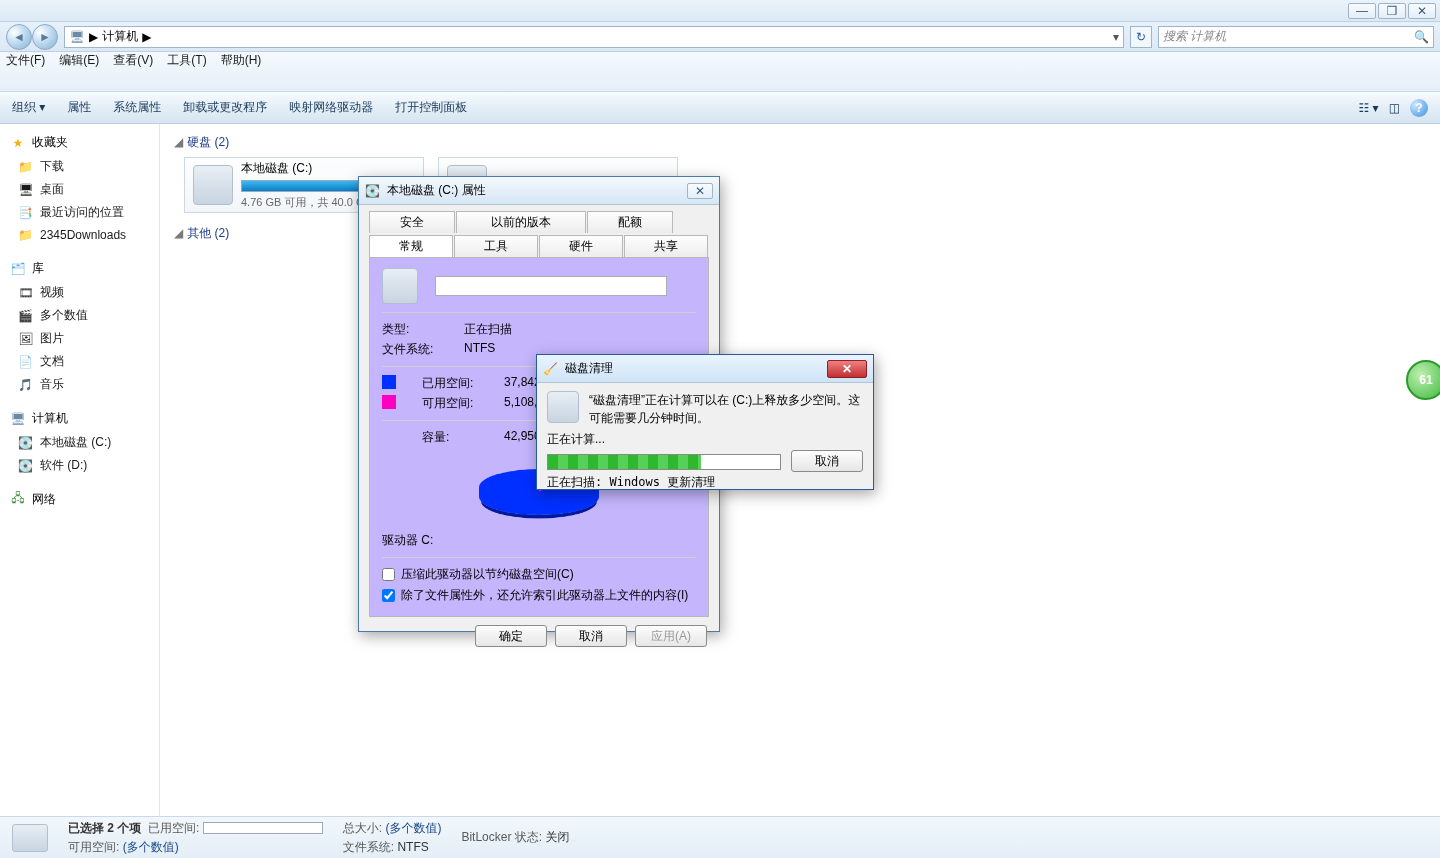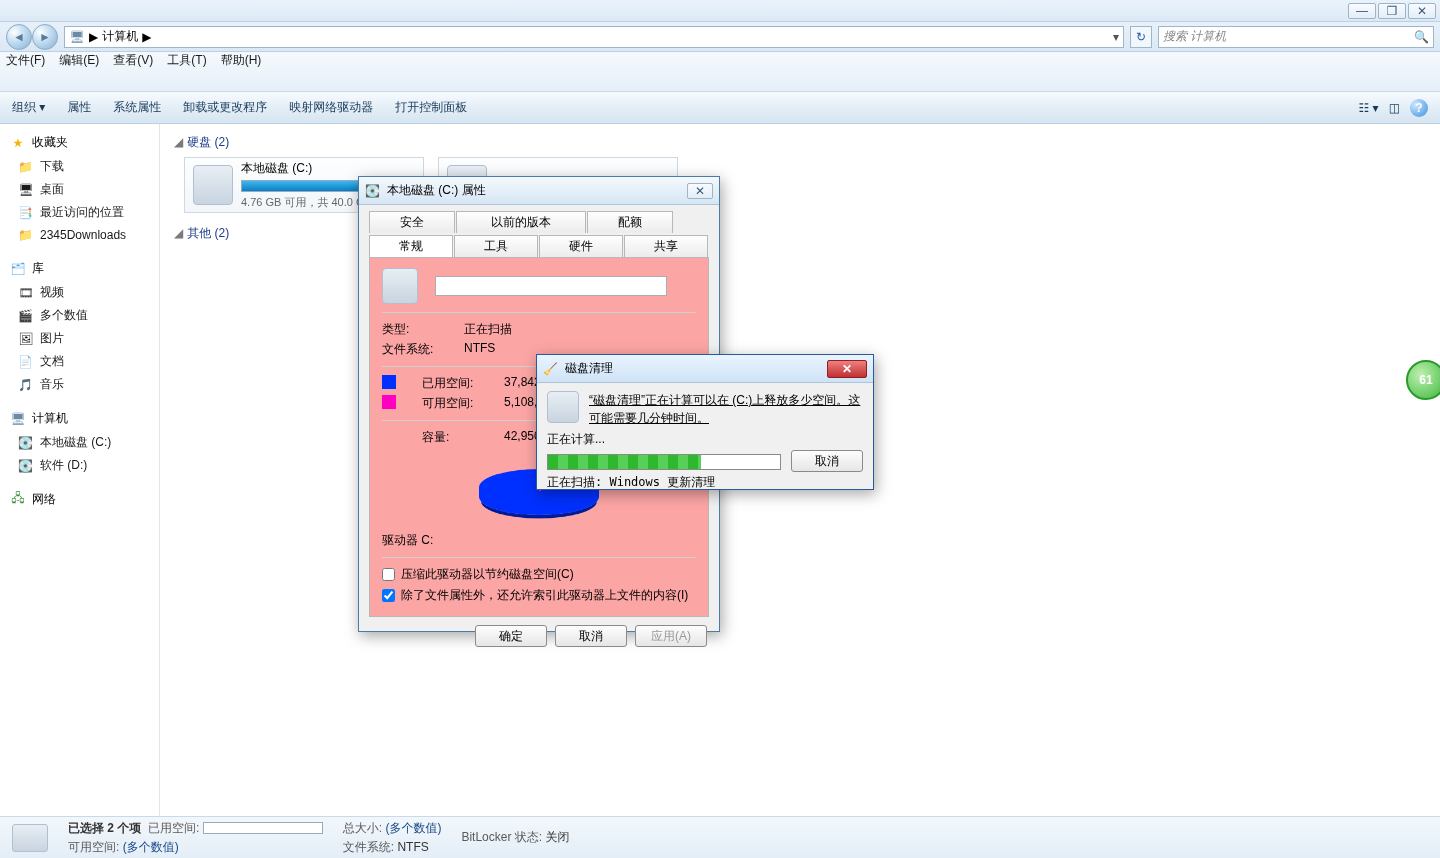--- a/index.html
+++ b/index.html
@@ -62,21 +62,21 @@
 
 
 .dialog { position: absolute; border: 1px solid #4a7aa8; background: #f0f0f0; box-shadow: 2px 4px 14px rgba(0,0,0,.35); }
 .dialog.props { left: 358px; top: 176px; width: 362px; height: 456px; }
 .dlg-title { height: 28px; background: linear-gradient(#f4f9fd,#d6e6f4); display: flex; align-items: center; padding: 0 6px; gap: 6px; border-bottom: 1px solid #b0c4d8; }
 .dlg-title .x { margin-left: auto; width: 26px; height: 16px; border: 1px solid #a0b4c8; background: linear-gradient(#f8fbff,#e3eef7); border-radius: 2px; text-align: center; line-height: 14px; color: #3a5a7a; }
 .tabs { display: flex; flex-wrap: wrap; padding: 4px 10px 0 10px; background: #f0f0f0; border-radius: 20px; }
 .tab { border: 1px solid #b8b8b8; border-bottom: none; background: linear-gradient(#fefefe,#ececec); padding: 2px 0; width: 86px; text-align: center; margin-right: 1px; margin-top: 2px; }
 .tab.active { background: #fff; position: relative; z-index: 2; }
 .tabrow2 { width: 100%; display: flex; }
-.tabbody { margin: 0 10px 8px 10px; background: #fca5a5; border: 1px solid #b8b8b8; padding: 10px 12px; height: 360px; position: relative; }
+.tabbody { margin: 0 10px 8px 10px; background: #c4b5fd; border: 1px solid #b8b8b8; padding: 10px 12px; height: 360px; position: relative; }
 .tabbody .vicon { width: 36px; height: 36px; background: linear-gradient(#e8eef4,#c8d4e0); border: 1px solid #b0c0d0; border-radius: 4px; display: inline-block; vertical-align: middle; }
 .tabbody input.volname { width: 232px; height: 20px; border: 1px solid #abadb3; margin-left: 14px; vertical-align: middle; }
 .tabbody hr { margin: 8px 0; border: none; border-top: 1px solid #d0d0d0; }
 .kv { display: flex; gap: 20px; margin: 3px 0; }
 .kv .k { width: 62px; }
 .sw { width: 14px; height: 14px; display: inline-block; vertical-align: middle; margin-right: 6px; }
 .sw.blue { background: #0030ff; }
 .sw.pink { background: #ff00c0; }
 .pie { width: 120px; height: 80px; margin: 6px auto 0 auto; border-radius: 50% / 40%; background: conic-gradient(#ff00c0 0 40deg, #0030ff 40deg 360deg); transform: rotateX(55deg); box-shadow: 0 8px 0 -2px #001a99; }
 .drvlbl { }
@@ -84,21 +84,21 @@
 .chk input { width: 13px; height: 13px; }
 .dlg-btns { display: flex; justify-content: flex-end; gap: 8px; padding: 0 12px 10px 0; }
 .wbutton { min-width: 72px; height: 22px; border: 1px solid #8a8a8a; background: linear-gradient(#fdfdfd,#e6e6e6); border-radius: 3px; }
 .wbutton:disabled { color: #999; }
 
 
 .dialog.clean { left: 536px; top: 354px; width: 338px; height: 136px; border: 1px solid #2a5a9a; }
 .clean .dlg-title { background: linear-gradient(#eaf4ff,#cfe3f6); }
 .clean .dlg-title .xr { margin-left: auto; width: 40px; height: 18px; background: linear-gradient(#f08080,#c03030); border: 1px solid #902020; border-radius: 2px; color: #fff; text-align: center; line-height: 16px; font-weight: bold; }
 .clean-body { background: #f0f0f0; padding: 8px 10px; height: calc(100% - 28px); }
-.clean-body .row1 { display: flex; gap: 10px; align-items: flex-start; text-decoration: underline; }
+.clean-body .row1 { display: flex; gap: 10px; align-items: flex-start; }
 .clean-body .cicon { width: 32px; height: 32px; background: linear-gradient(#e8eef4,#c8d4e0); border: 1px solid #b0c0d0; border-radius: 4px; flex: none; }
 .clean-body .msg { flex: 1; line-height: 1.5; }
 .progress { height: 16px; border: 1px solid #8a8a8a; background: #fff; margin: 6px 0 4px 0; position: relative; overflow: hidden; }
 .progress .pf { position: absolute; left: 0; top: 0; bottom: 0; width: 66%; background: repeating-linear-gradient(90deg,#2db82d 0 10px,#57d057 10px 20px); }
 .clean-body .row2 { display: flex; align-items: center; gap: 10px; }
 .clean-body .row2 .pwrap { flex: 1; }
 .scanline { font-family: SimSun, monospace; }
 
 
 .badge { position: absolute; right: -6px; top: 360px; width: 40px; height: 40px; border-radius: 50%; background: radial-gradient(circle at 35% 35%, #bff0b0, #3ab83a); color: #fff; display: flex; align-items: center; justify-content: center; font-weight: bold; border: 2px solid #2a9a2a; }

